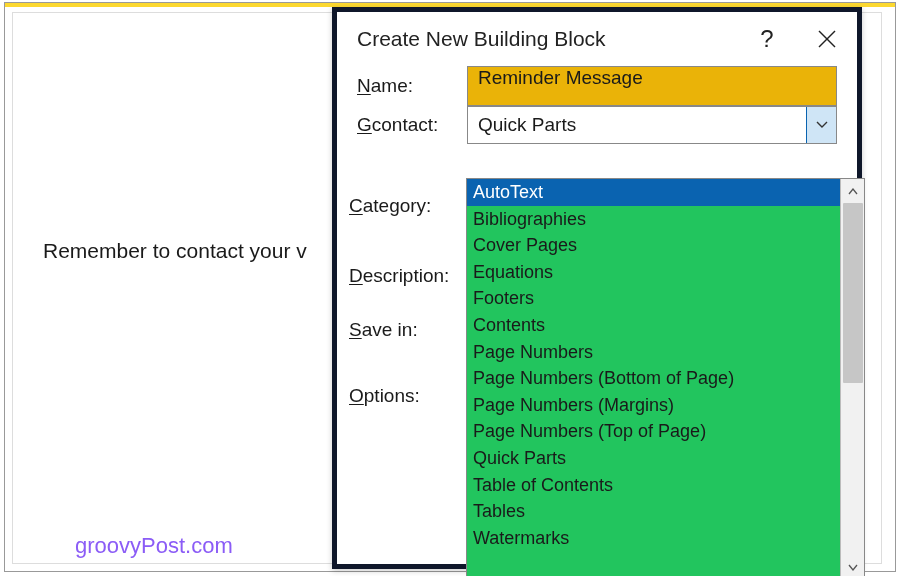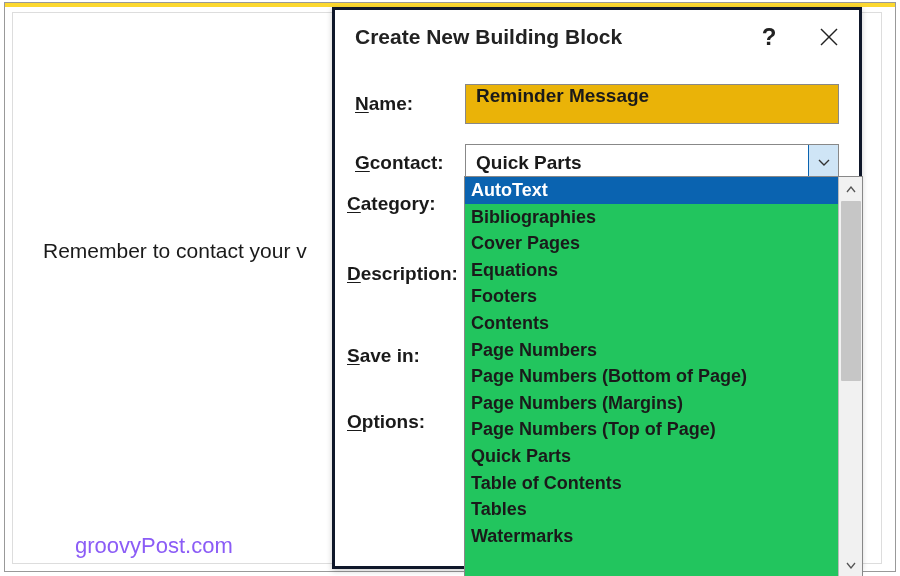--- a/index.html
+++ b/index.html
@@ -48,23 +48,22 @@
     font-family: "Segoe UI Light","Segoe UI",Arial,sans-serif;
     font-weight: 300;
   }
   .dialog {
     position: absolute;
     left: 332px;
     top: 7px;
     width: 530px;
     height: 562px;
     background: #fff;
-    border: 3px solid #0f172a;
+    border: 5px solid #0f172a;
     box-shadow: 0 2px 6px rgba(0,0,0,0.2);
-    font-weight: bold;
   }
   .titlebar {
     display: flex;
     align-items: center;
     height: 54px;
     padding-left: 20px;
   }
   .titlebar-title {
     flex: 1;
     font-size: 21px;
@@ -89,21 +88,20 @@
     font-size: 19px;
     color: #222;
   }
   .titlebar-close svg { width: 18px; height: 18px; }
   .form-area {
     padding: 0 20px;
   }
   .form-row {
     display: flex;
     align-items: center;
-    margin-top: 20px;
   }
   .form-label {
     width: 110px;
     font-size: 19px;
     color: #1a1a1a;
   }
   .mn { text-decoration: underline; text-underline-offset: 2px; }
   .name-input {
     flex: 1;
     height: 40px;
@@ -140,21 +138,21 @@
     left: 12px;
     top: 183px;
     width: 120px;
   }
   .labels-col .lbl {
     font-size: 19px;
     color: #1a1a1a;
     margin-bottom: 48px;
     height: 22px;
   }
-  .labels-col .lbl.desc { margin-top:16px; margin-bottom: 60px; }
+  .labels-col .lbl.desc { margin-top:16px; margin-bottom: 32px; }
   .labels-col .lbl.save { margin-bottom: 44px; }
   .dropdown-list {
     position: absolute;
     left: 129px;
     top: 166px;
     width: 399px;
     height: 402px;
     border: 1px solid #888;
     background: #22c55e;
     display: flex;

